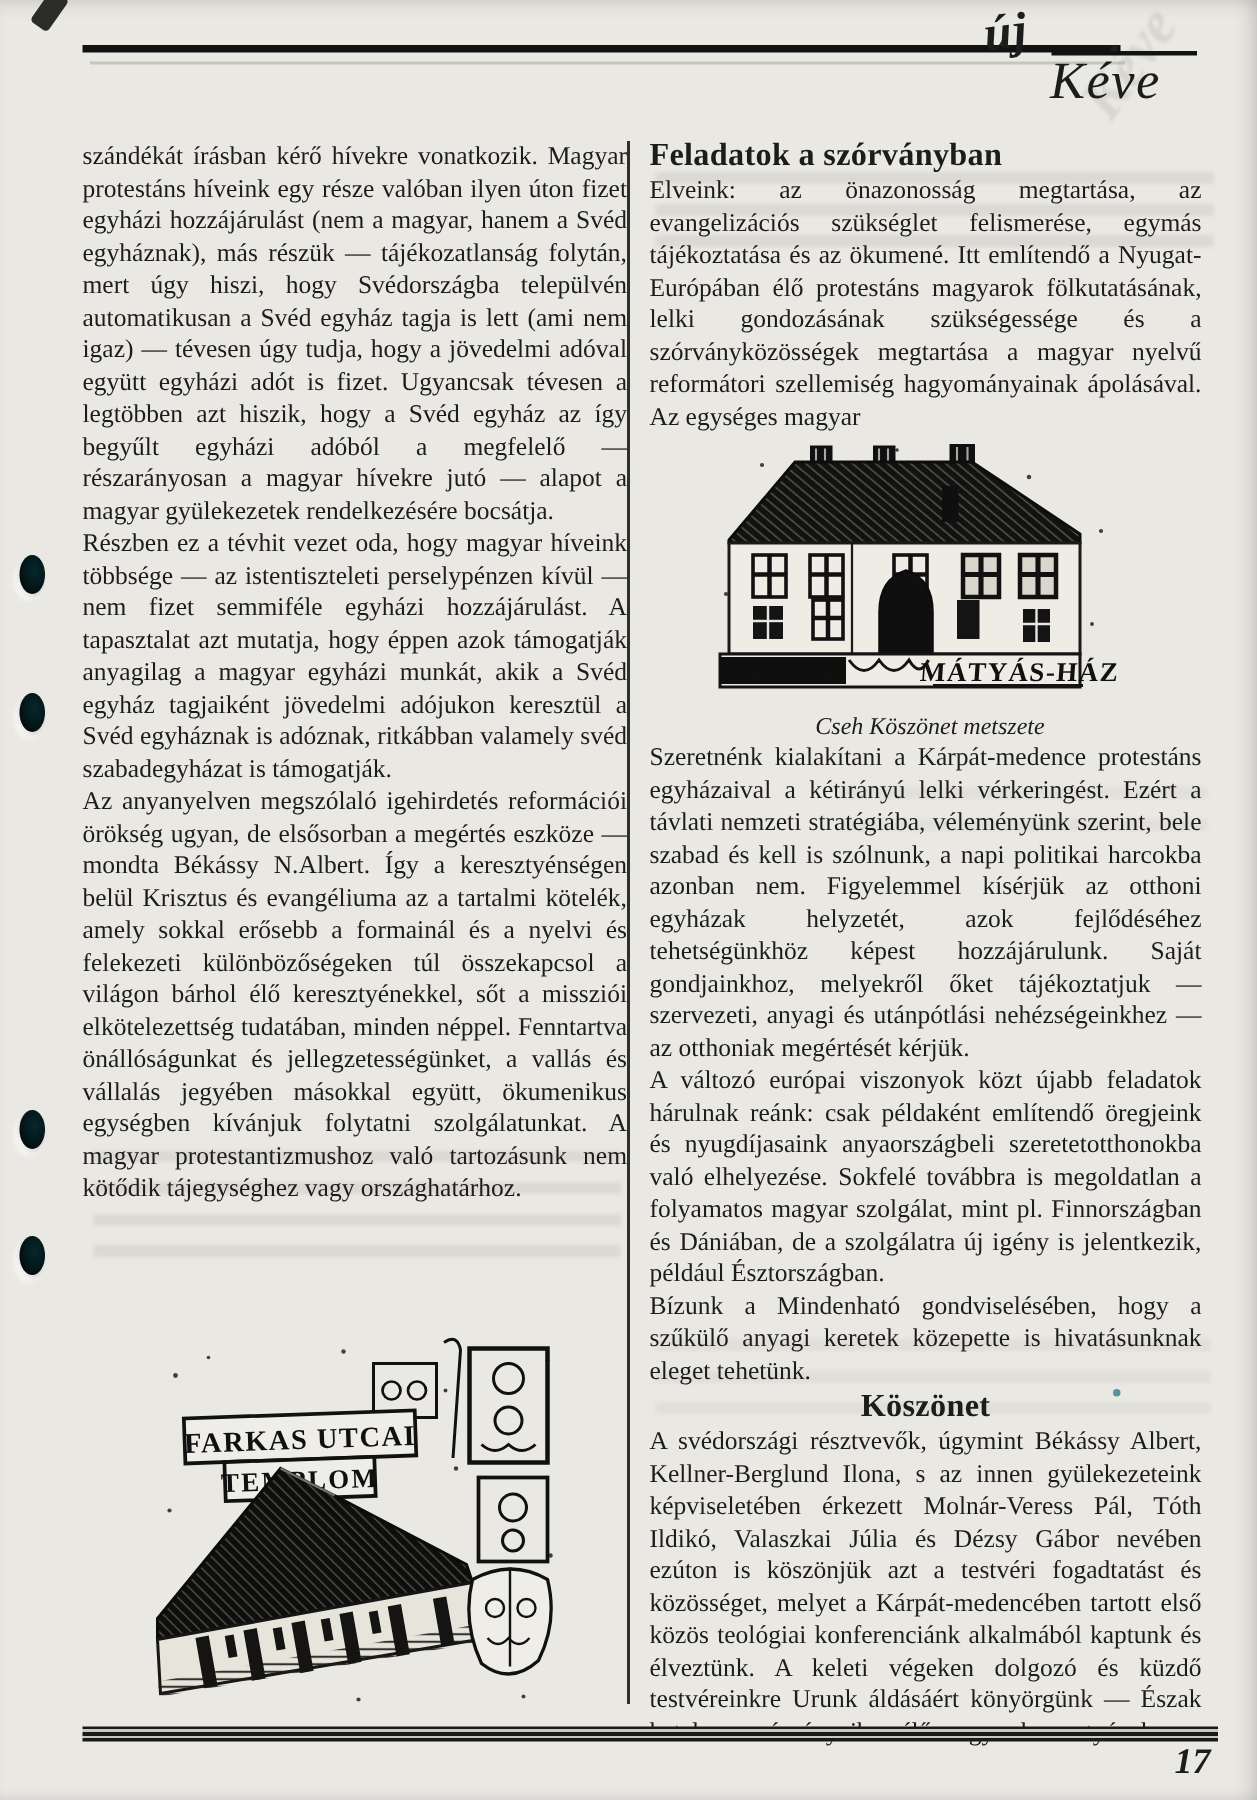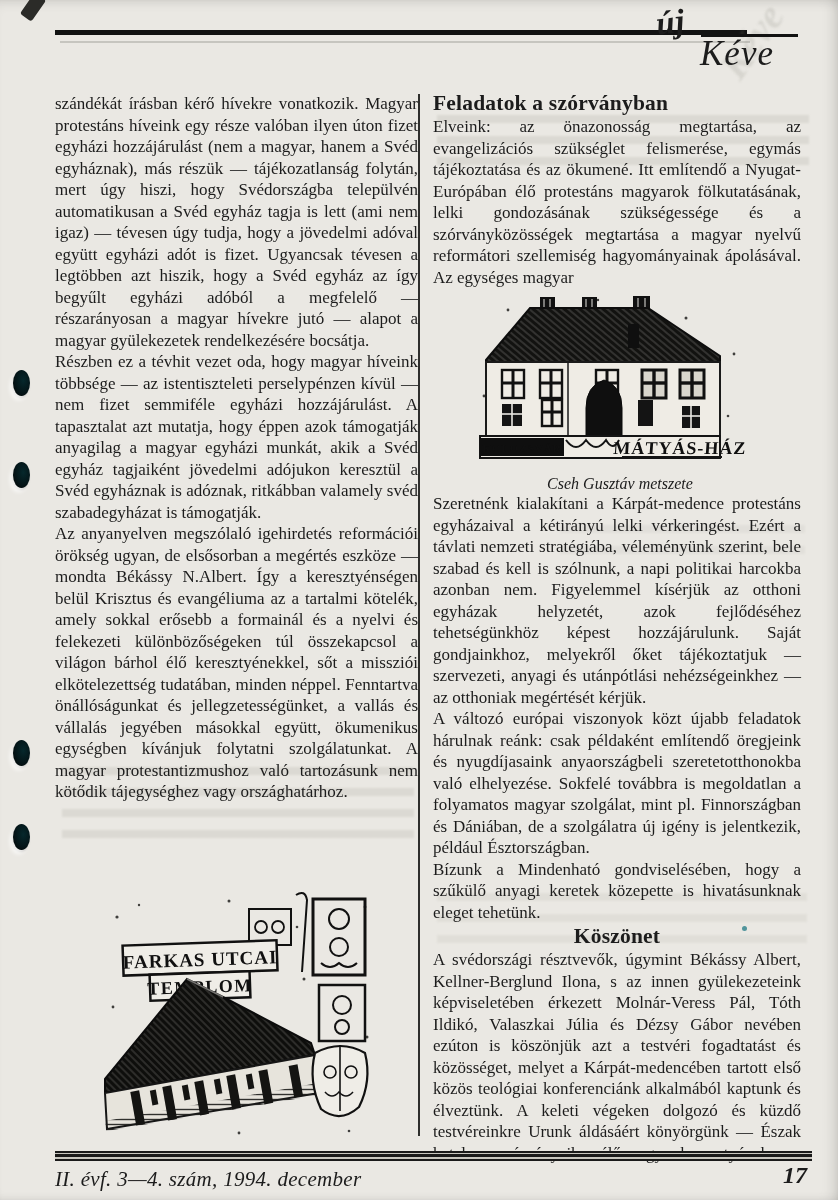--- a/index.html
+++ b/index.html
@@ -242,28 +242,27 @@
           <line x1="204" y1="120" x2="222" y2="120" stroke="#e9e7e2" stroke-width="1.6"></line>
         </g>
 
         <rect x="2" y="140" width="240" height="22" fill="#efece5" stroke="#141414" stroke-width="2"></rect>
         <rect x="2" y="142" width="84" height="18" fill="#0f0f0f"></rect>
         <text x="44" y="156" text-anchor="middle" font-size="11" font-weight="bold" letter-spacing="1" fill="#e9e7e2">KOLOZSVÁR</text>
         <path d="M88,144 q10,14 20,0 q10,14 20,0 q7,12 13,0" stroke="#141414" fill="none" stroke-width="2"></path>
         <text x="146" y="158" font-size="18" font-weight="bold" letter-spacing="1" transform="skewX(-4)">MÁTYÁS-HÁZ</text>
         <line x1="144" y1="161" x2="244" y2="161" stroke="#141414" stroke-width="2"></line>
       </svg>
-      <div class="caption">Cseh Gusztáv metszete</div>
+      <div class="caption">Cseh Köszönet metszete</div>
     </div>
 
     <p class="body">Szeretnénk kialakítani a Kárpát-medence protestáns egyházaival a kétirányú lelki vérkeringést. Ezért a távlati nemzeti stratégiába, véleményünk szerint, bele szabad és kell is szólnunk, a napi politikai harcokba azonban nem. Figyelemmel kísérjük az otthoni egyházak helyzetét, azok fejlődéséhez tehetségünkhöz képest hozzájárulunk. Saját gondjainkhoz, melyekről őket tájékoztatjuk — szervezeti, anyagi és utánpótlási nehézségeinkhez — az otthoniak megértését kérjük.</p>
     <p class="body">A változó európai viszonyok közt újabb feladatok hárulnak reánk: csak példaként említendő öregjeink és nyugdíjasaink anyaországbeli szeretetotthonokba való elhelyezése. Sokfelé továbbra is megoldatlan a folyamatos magyar szolgálat, mint pl. Finnországban és Dániában, de a szolgálatra új igény is jelentkezik, például Észtországban.</p>
     <p class="body">Bízunk a Mindenható gondviselésében, hogy a szűkülő anyagi keretek közepette is hivatásunknak eleget tehetünk.</p>
 
     <h2 class="head h-right2">Köszönet</h2>
     <p class="body">A svédországi résztvevők, úgymint Békássy Albert, Kellner-Berglund Ilona, s az innen gyülekezeteink képviseletében érkezett Molnár-Veress Pál, Tóth Ildikó, Valaszkai Júlia és Dézsy Gábor nevében ezúton is köszönjük azt a testvéri fogadtatást és közösséget, melyet a Kárpát-medencében tartott első közös teológiai konferenciánk alkalmából kaptunk és élveztünk. A keleti végeken dolgozó és küzdő testvéreinkre Urunk áldásáért könyörgünk — Észak hatalmas szórványaiban élő magyar keresztyének.</p>
   </div>
 
   <div class="footer-rule"></div>
-  <div class="footer-issue">II. évf. 3—4. szám, 1994. december</div>
   <div class="footer-page">17</div>
 
 </div>
 
 </body></html>

